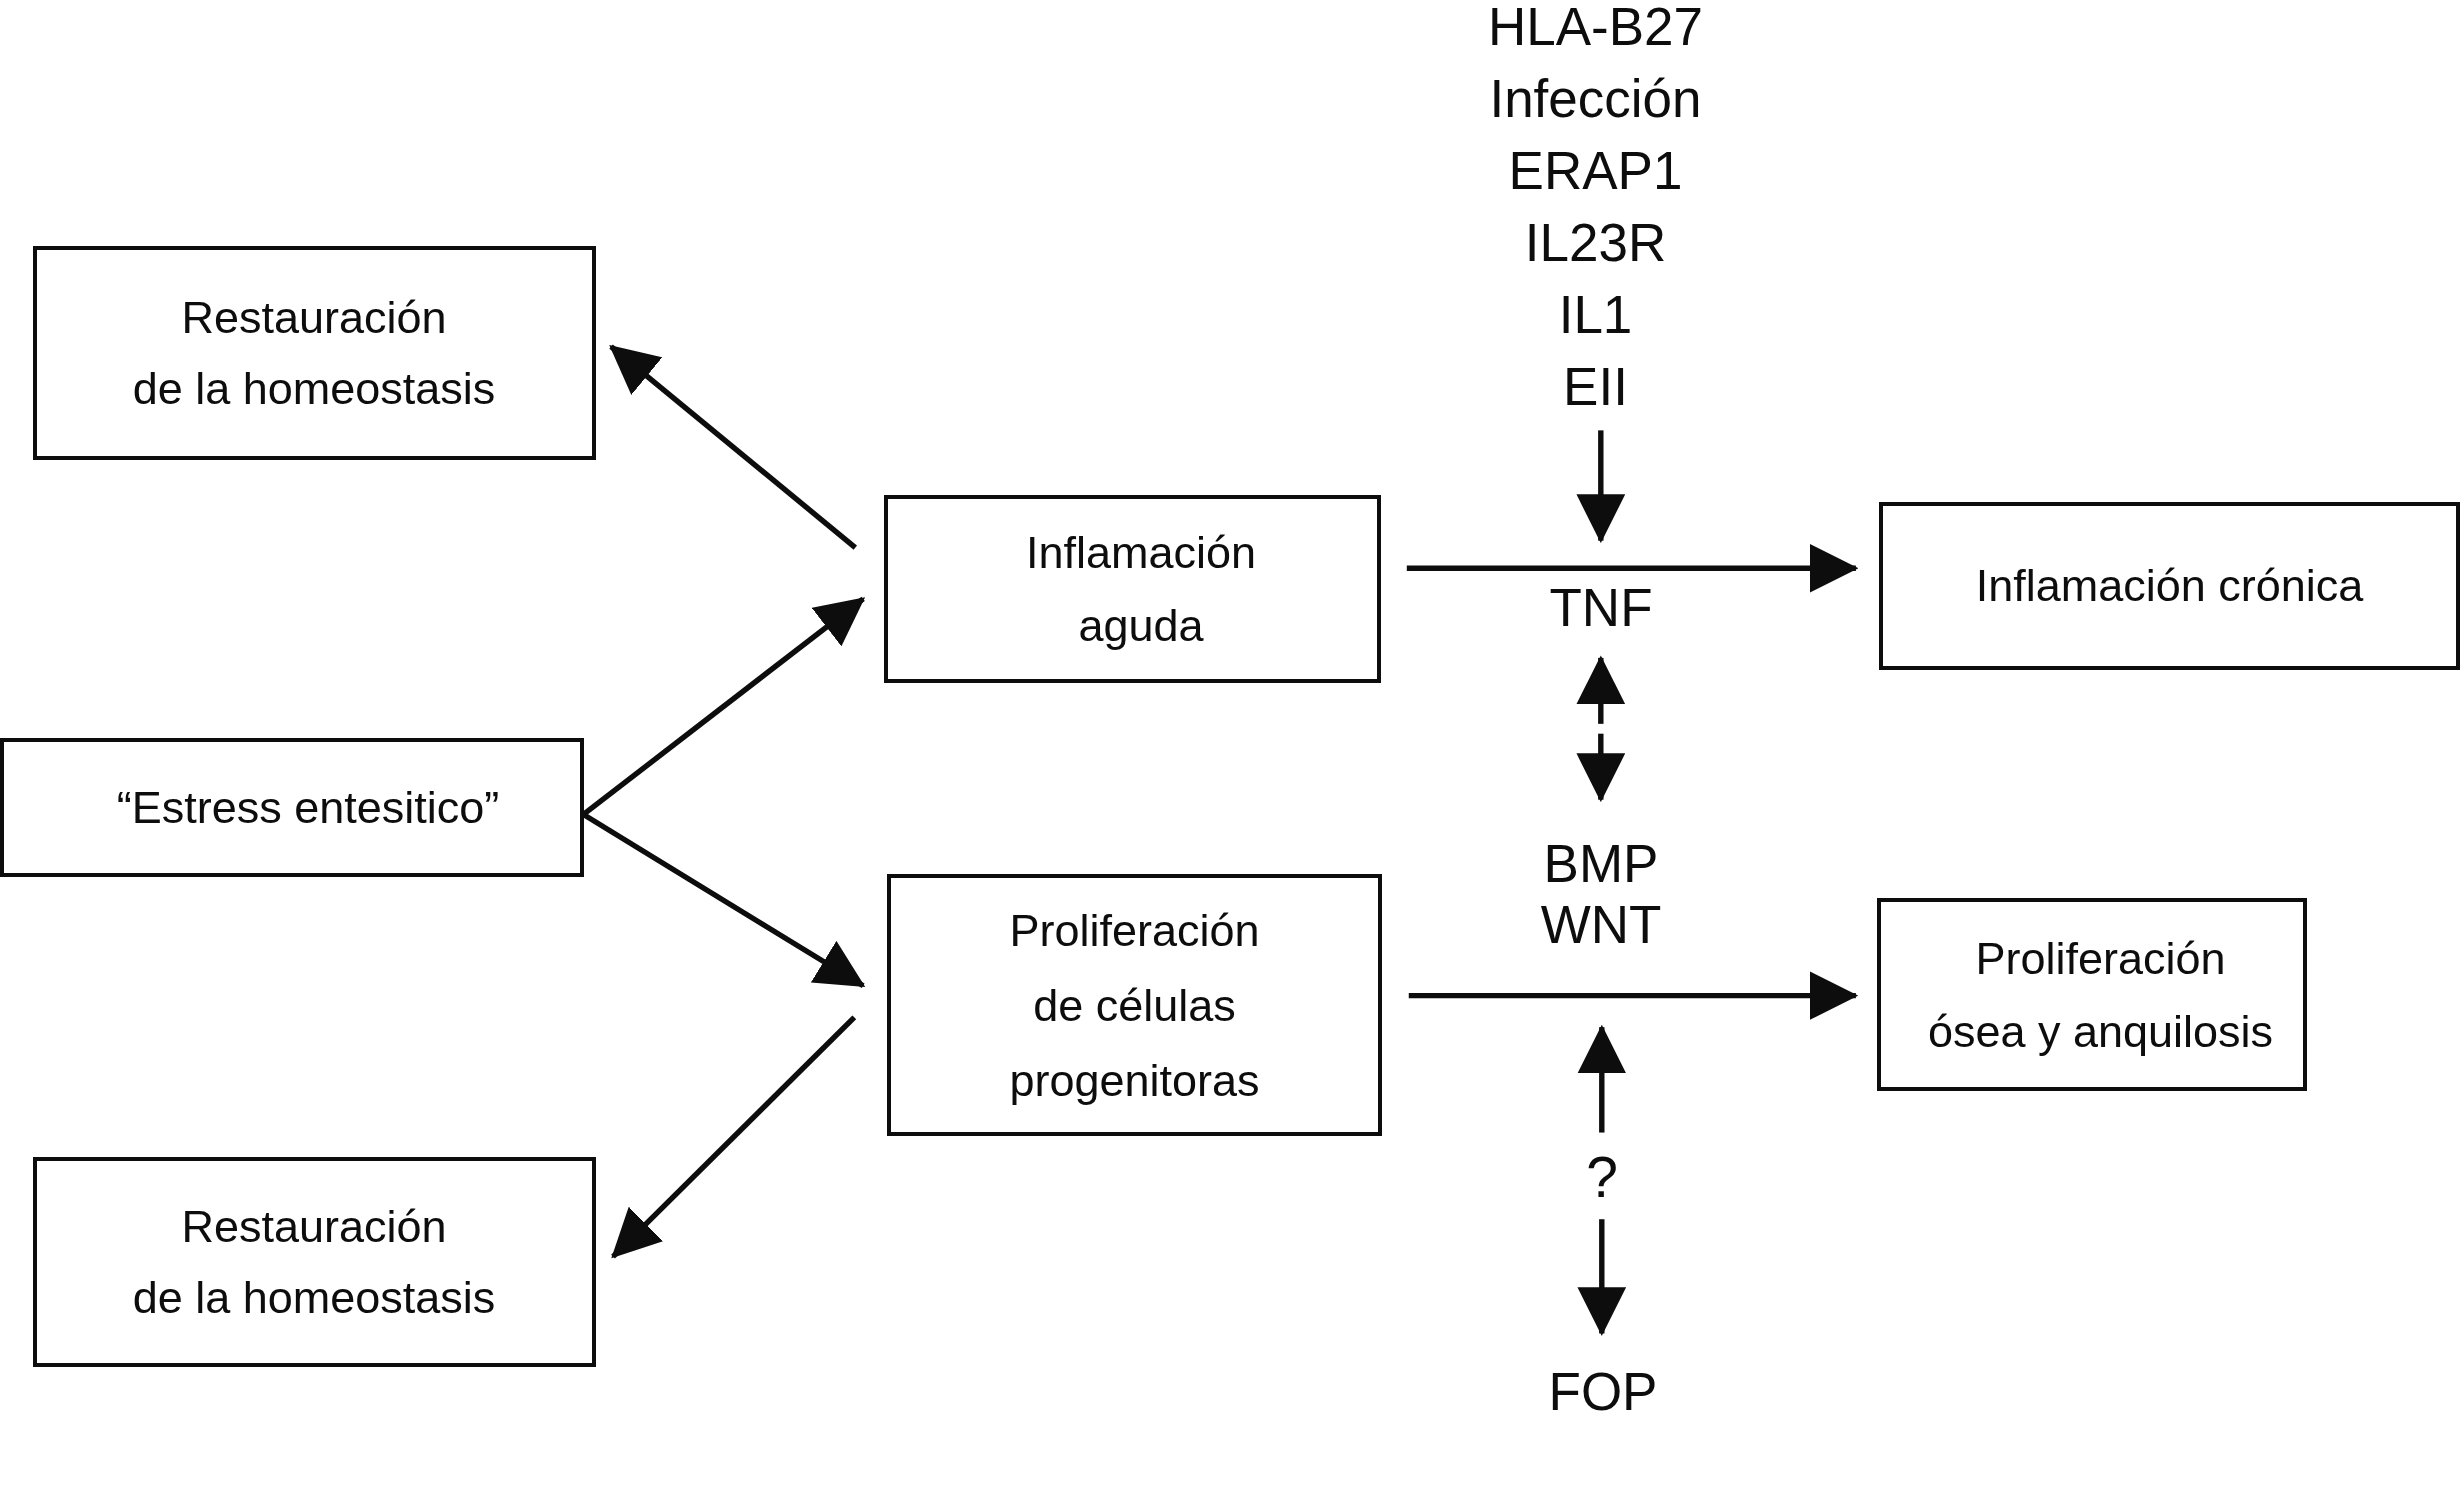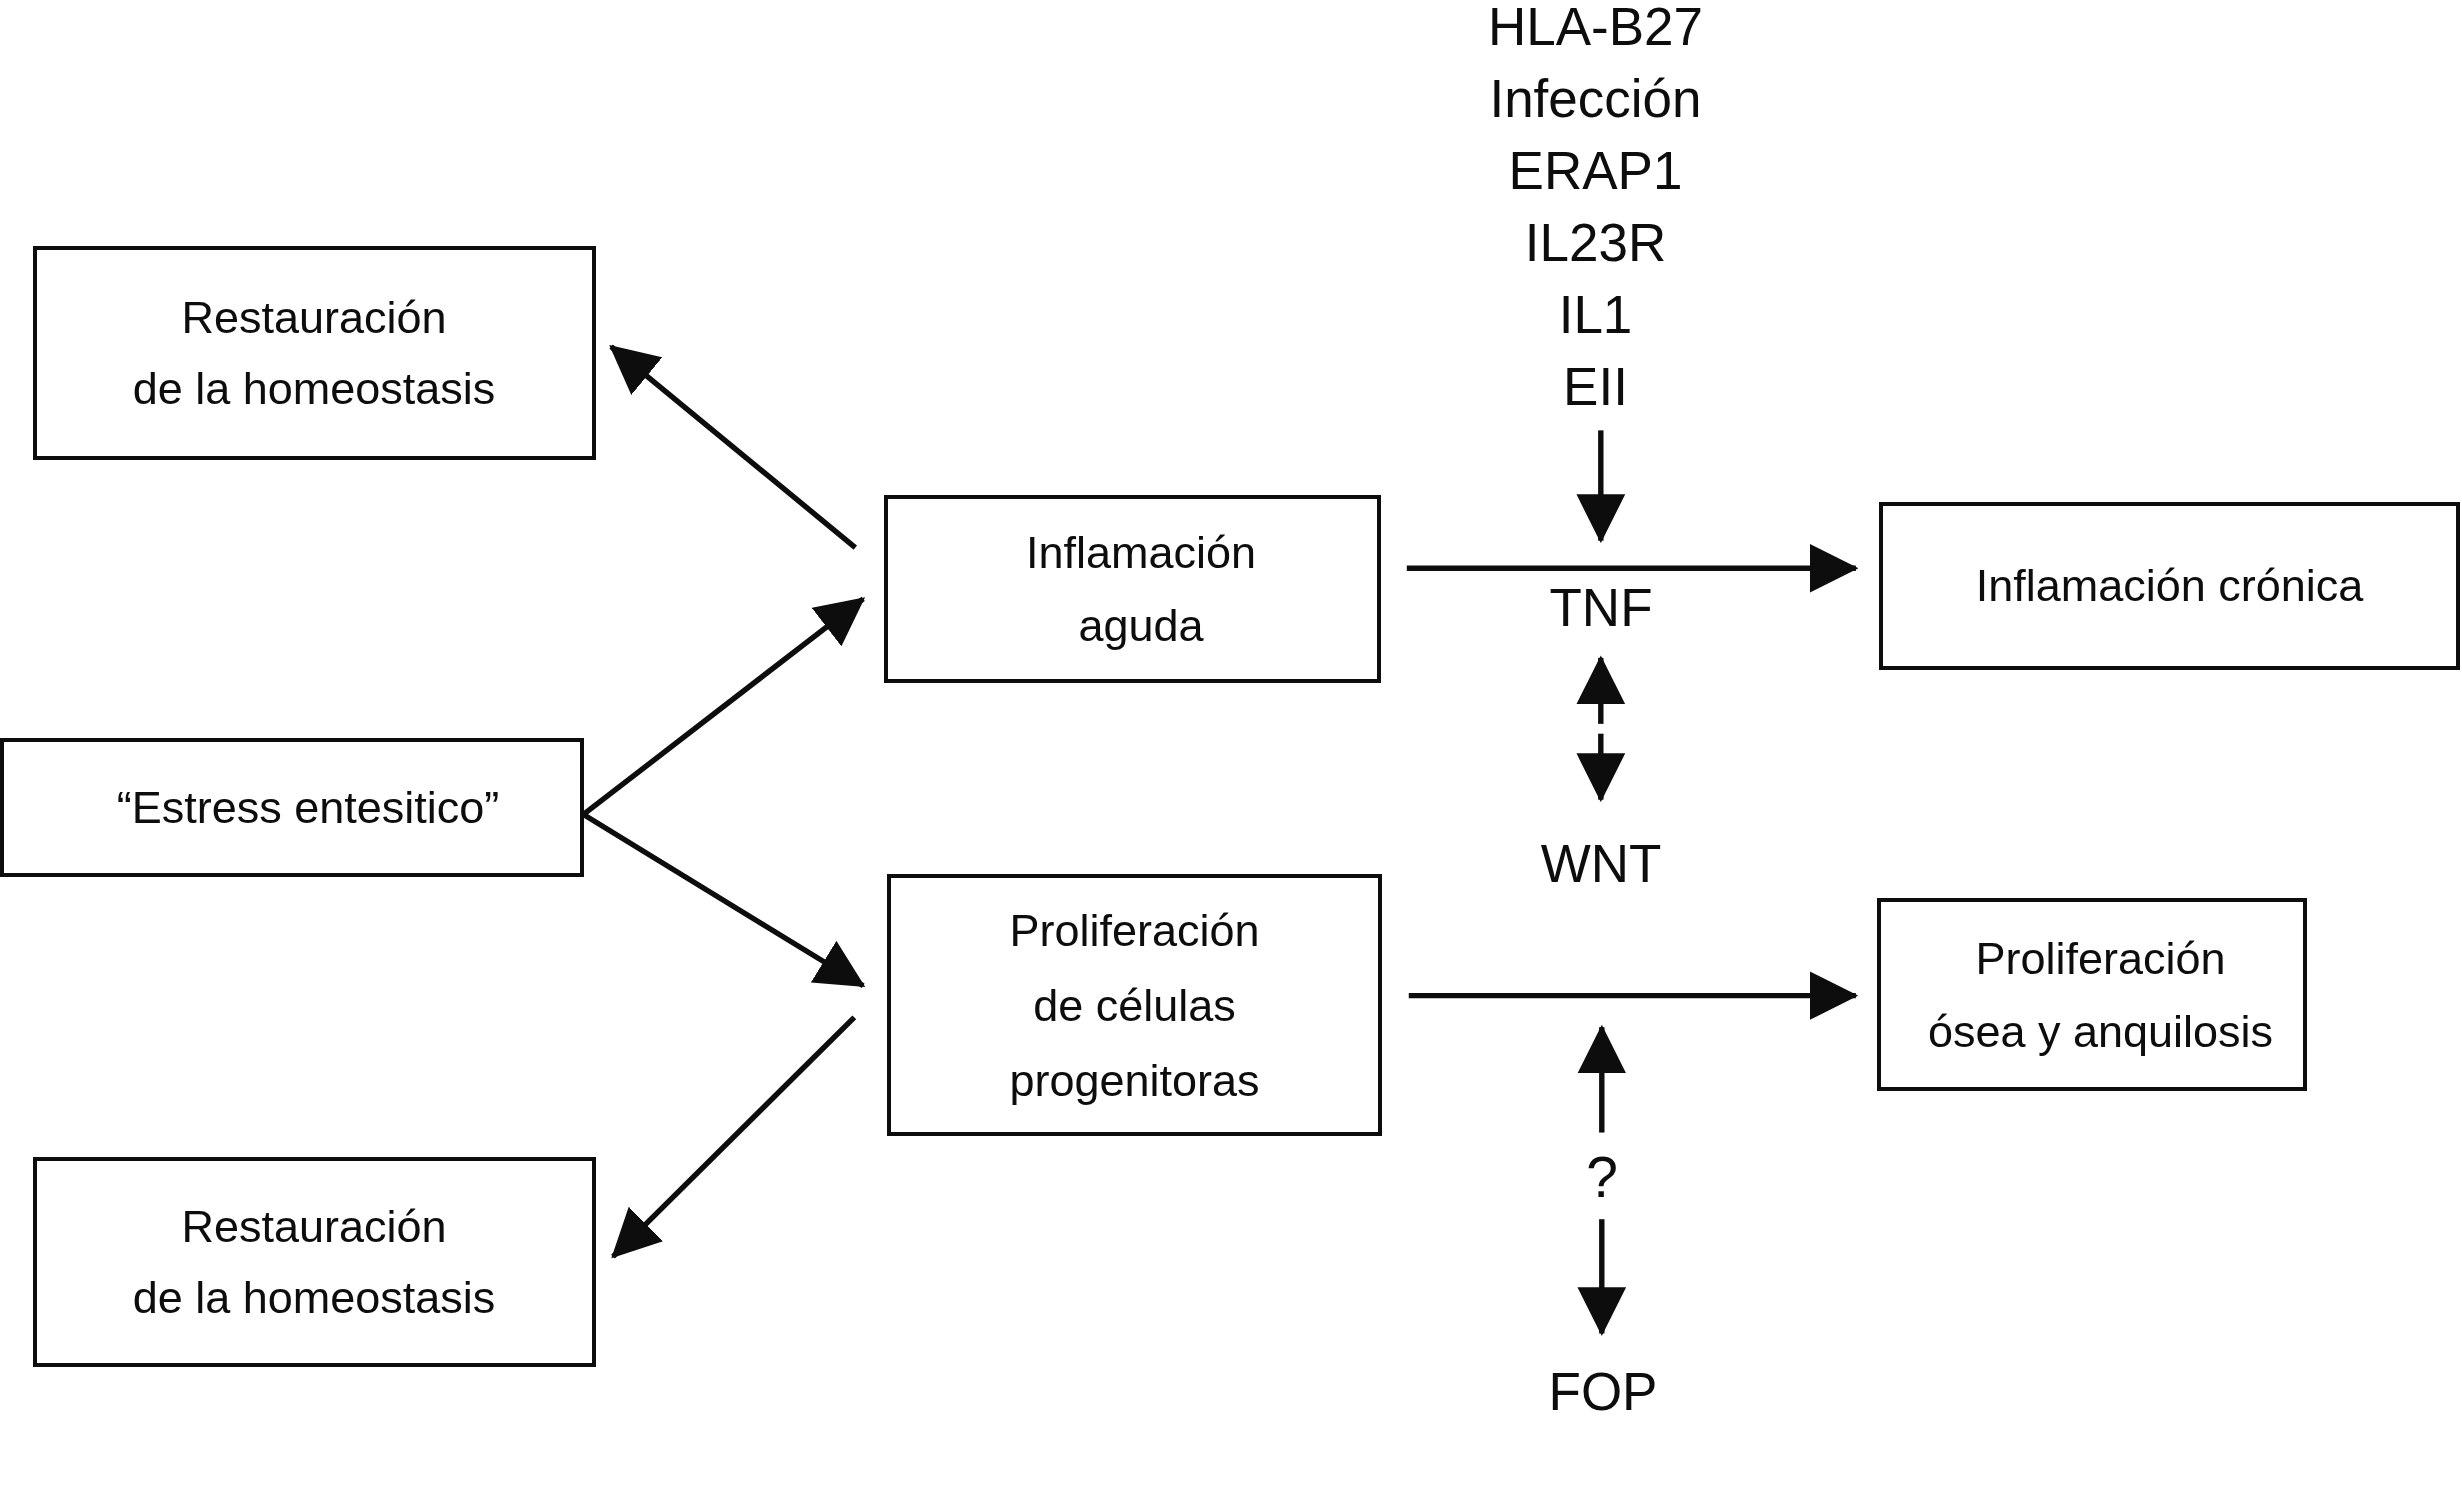--- a/index.html
+++ b/index.html
@@ -87,20 +87,21 @@
     <span class="ln">HLA-B27</span>
     <span class="ln">Infección</span>
     <span class="ln">ERAP1</span>
     <span class="ln">IL23R</span>
     <span class="ln">IL1</span>
     <span class="ln">EII</span>
   </div>
 
   <div id="tnf-label" class="txt">TNF</div>
   <div id="bmp-wnt-label" class="txt">
+    <span class="ln">BMP</span>
     <span class="ln">WNT</span>
   </div>
   <div id="question-label" class="txt">?</div>
   <div id="hid-fop-label" class="txt">
     <span class="ln">FOP</span>
   </div>
 
   <div id="node-restauracion-top" class="node lh72">
     <span class="ln">Restauración</span>
     <span class="ln">de la homeostasis</span>

